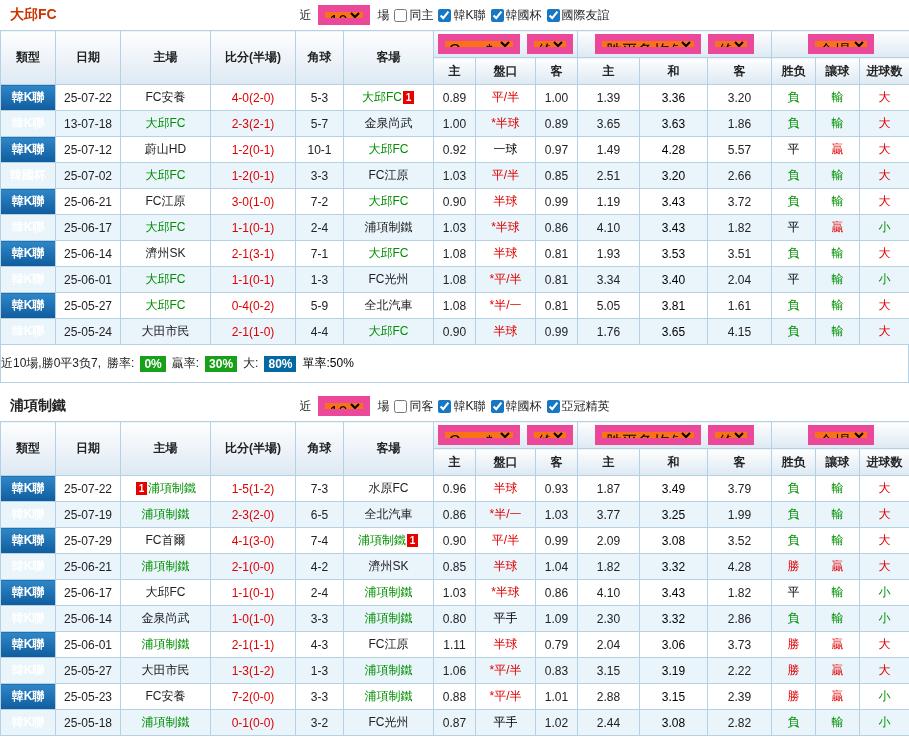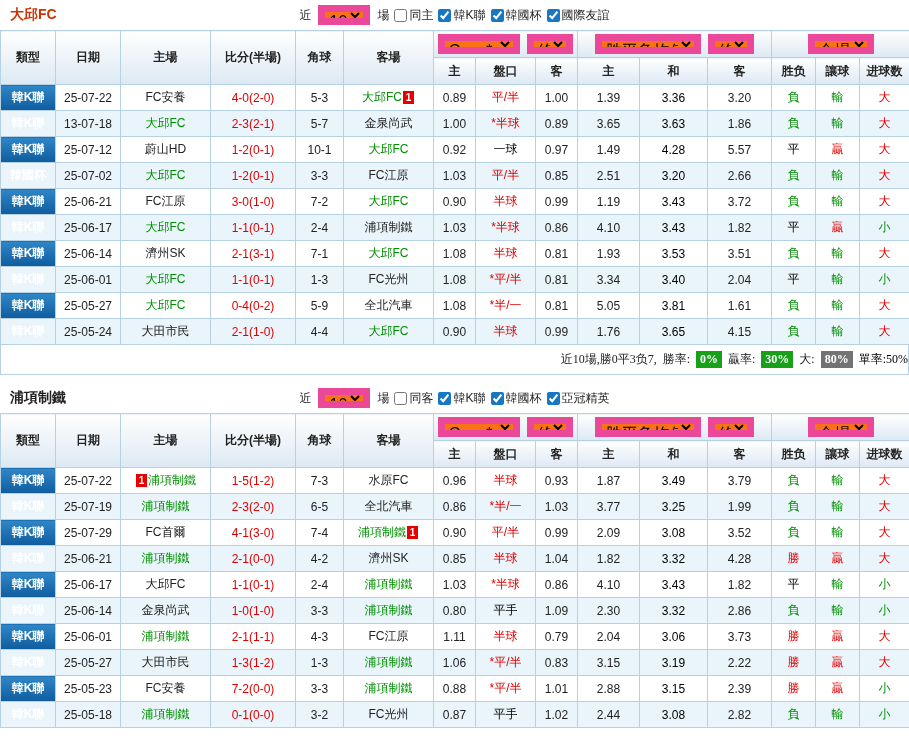--- a/index.html
+++ b/index.html
@@ -75,26 +75,26 @@
   .c-blue  { color:#000000; }
   .c-black { color:#222222; }
   .badge {
     display:inline-block; background:#e80000; color:#fff; font-size:10px;
     line-height:13px; min-width:11px; height:13px; margin:0 1px;
     vertical-align:middle; font-weight:bold; padding:0 1px;
   }
 
   
   .summary {
-    height:30px; border:1px solid #b6d0e4; border-top:none;
-    display:flex; align-items:center; justify-content:flex-end; gap:6px;font-family:Liberation Serif, serif;
+    height:38px; border:1px solid #b6d0e4; border-top:none;
+    display:flex; align-items:center; justify-content:flex-start; gap:6px;
   }
   .pct { color:#fff; font-weight:bold; padding:1px 4px; }
   .pct-green { background:#18a018; }
-  .pct-red   { background:#737373; }
+  .pct-red   { background:#0369a1; }
 
   .section-2 { margin-top:8px; }
 </style>
 </head>
 <body>
 
 <div class="app">
 
 
   <div class="section section-1">

